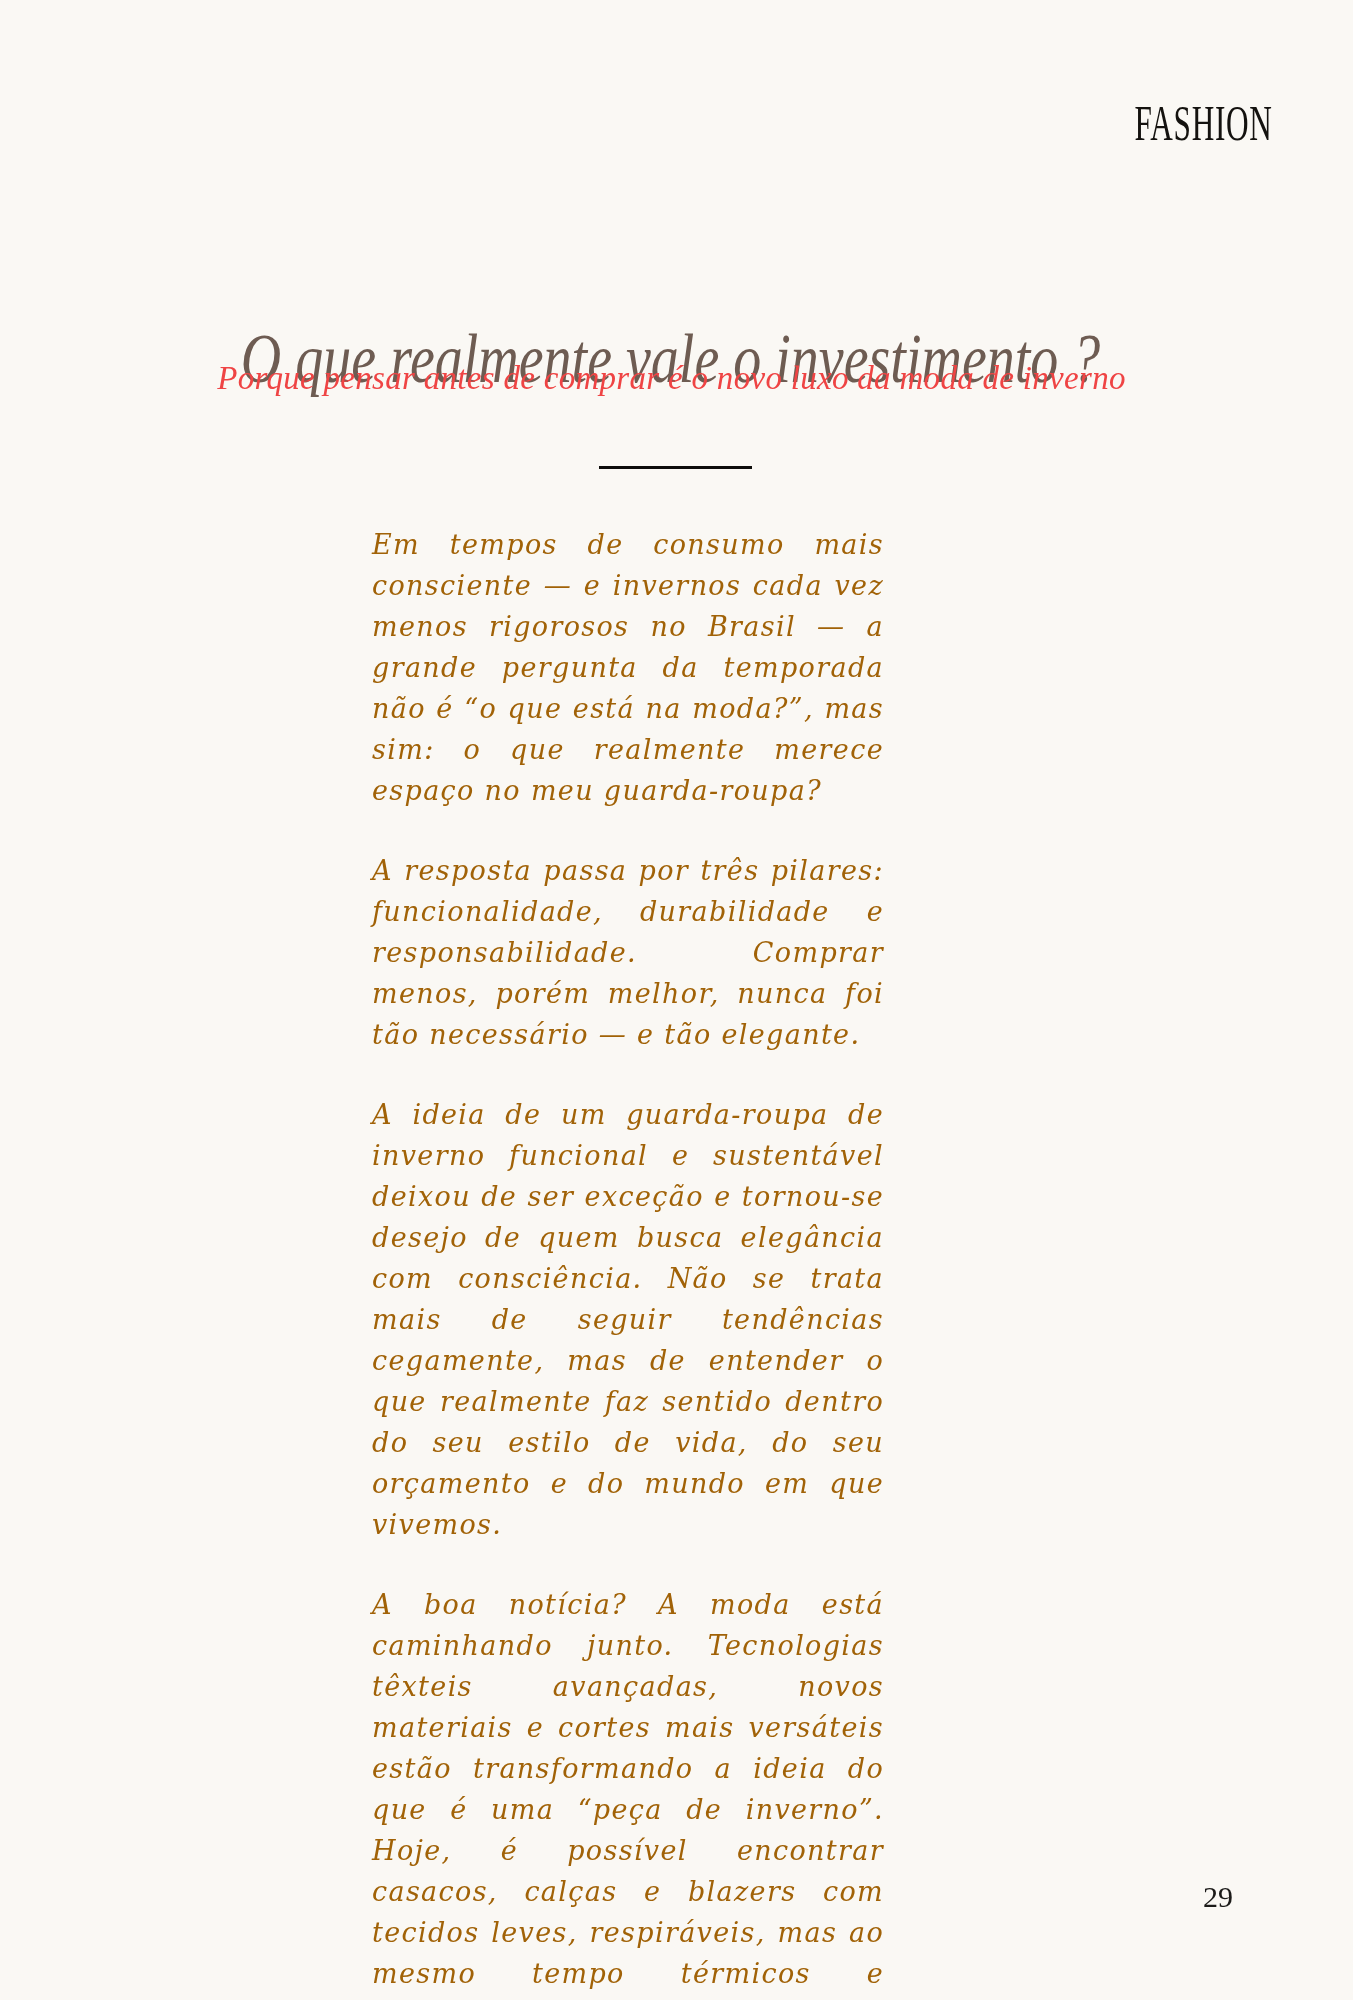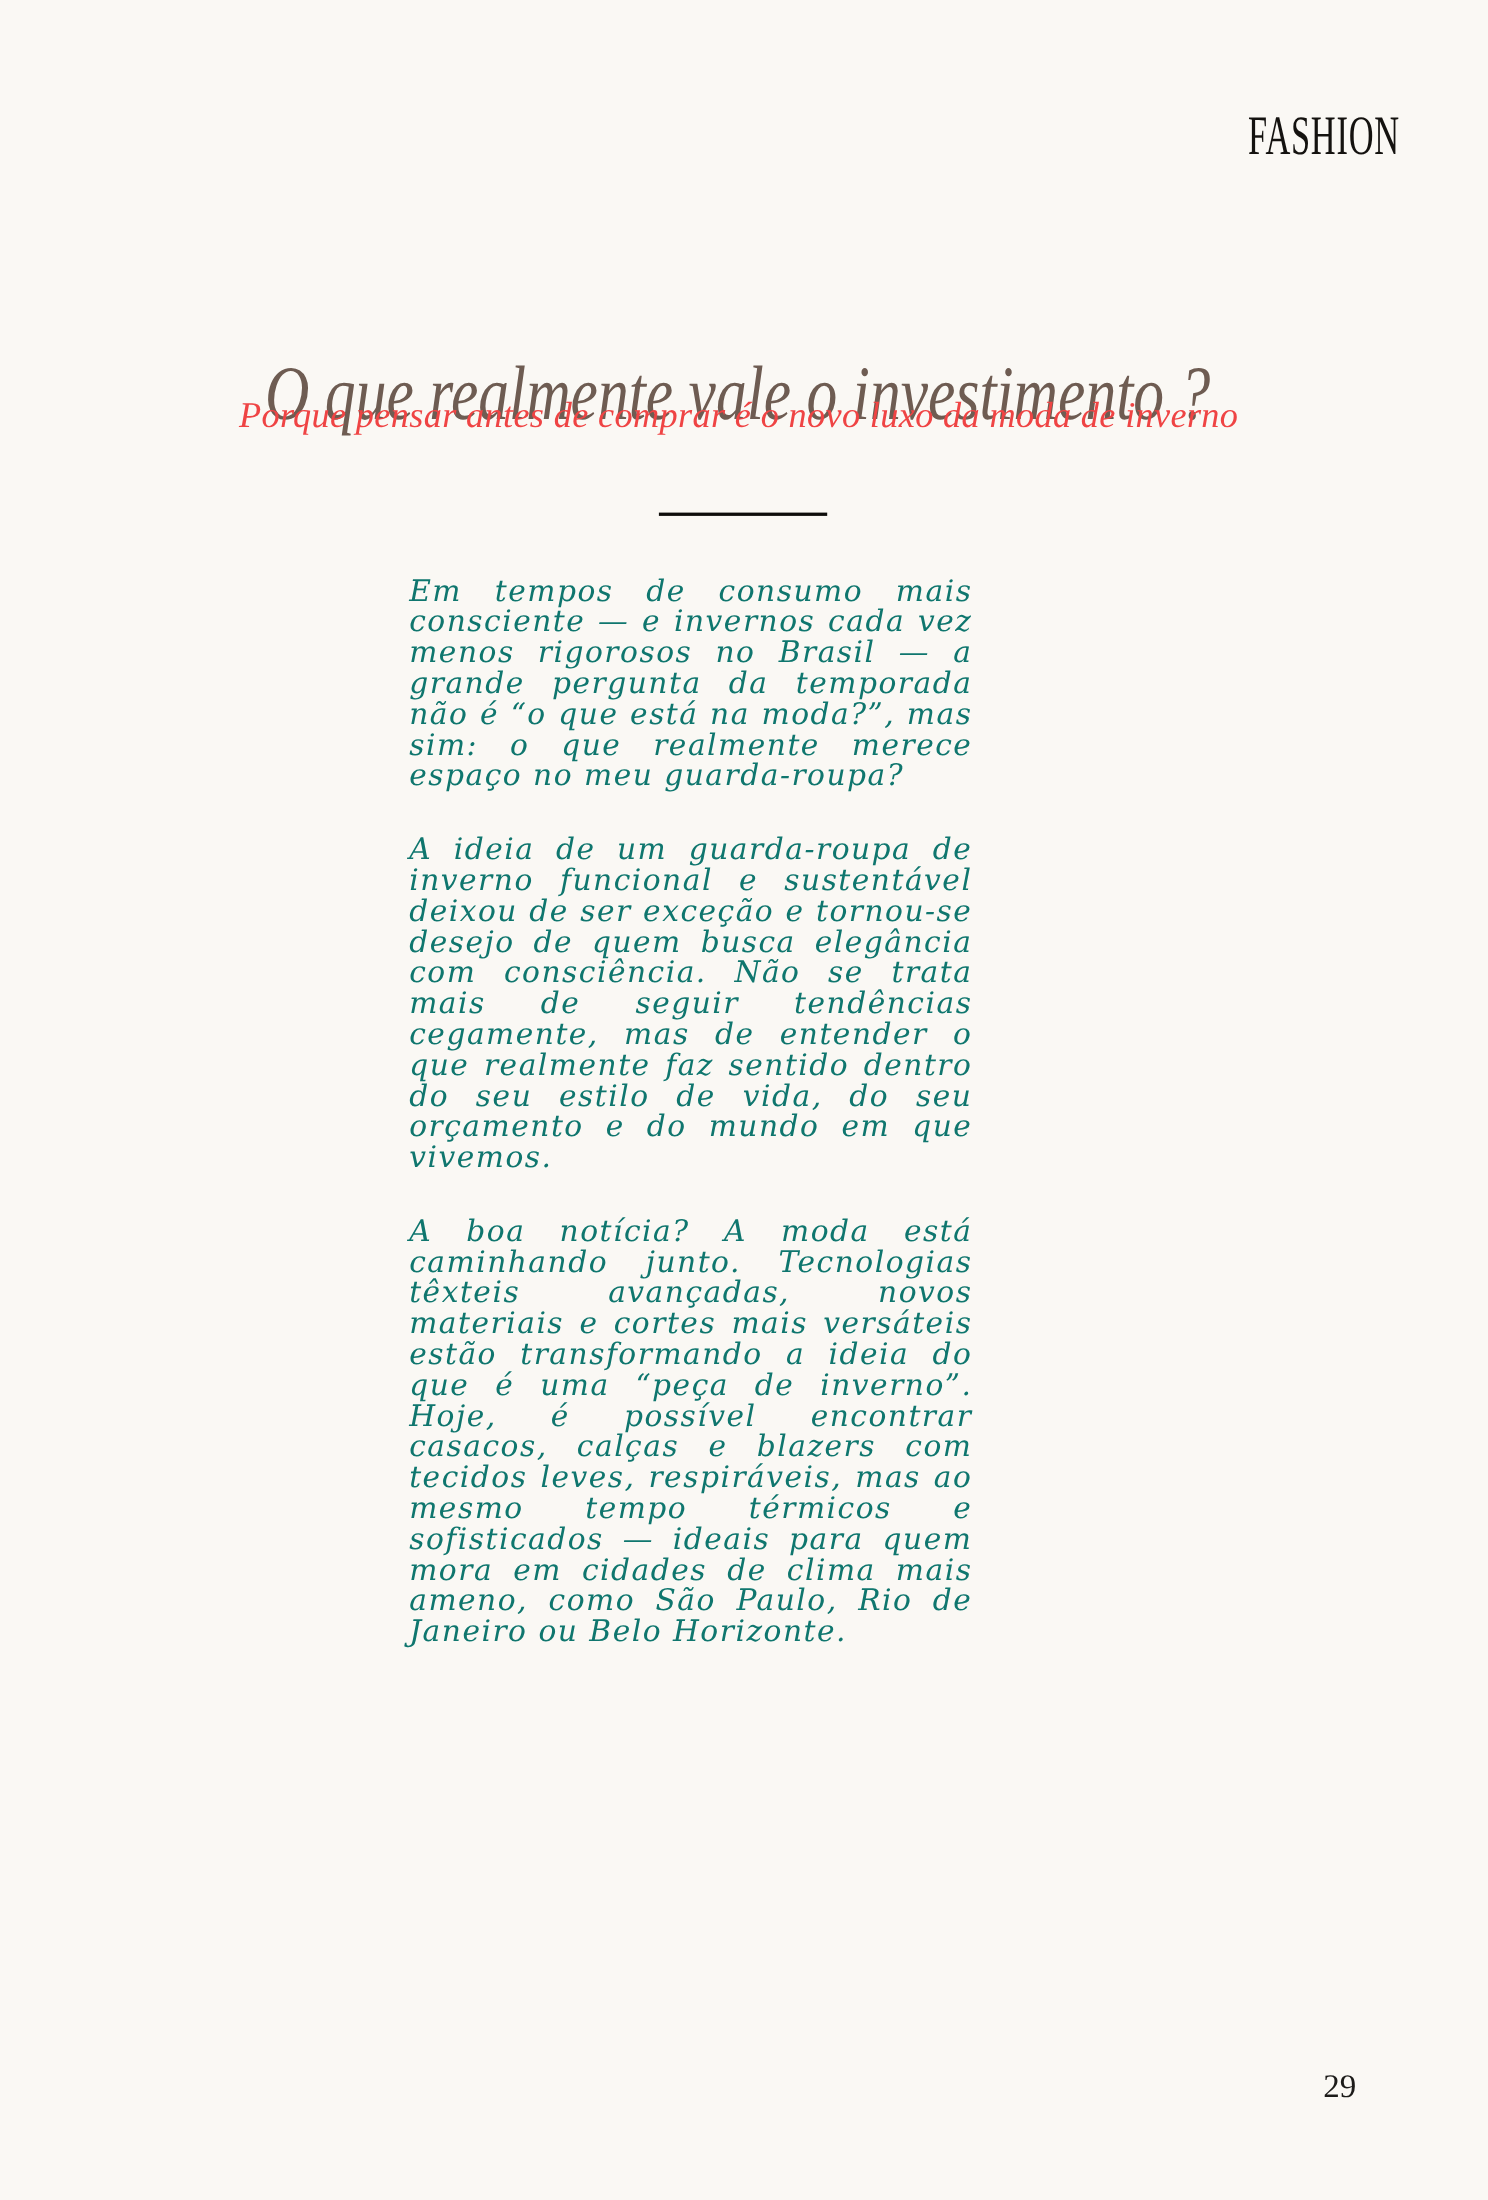--- a/index.html
+++ b/index.html
@@ -70,23 +70,23 @@
     position: absolute;
     top: 524px;
     left: 372px;
     width: 512px;
   }
   .body-column p {
     margin: 0 0 39px 0;
     font-family: "DejaVu Serif", serif;
     font-style: italic;
     font-size: 27px;
-    line-height: 28px;
+    line-height: 41px;
     letter-spacing: 0.05em;
-    color: #0f766e;
+    color: #a16207;
     text-align: justify;
   }
   .page-number {
     position: absolute;
     top: 1880px;
     right: 120px;
     font-family: "Liberation Serif", serif;
     font-size: 30px;
     color: #1c1b19;
   }
@@ -99,19 +99,20 @@
   <div class="brand">FASHION</div>
 
   <h1 class="headline">O que realmente vale o investimento ?</h1>
 
   <div class="subhead">Porque pensar antes de comprar é o novo luxo da moda de inverno</div>
 
   <div class="divider"></div>
 
   <div class="body-column">
     <p>Em tempos de consumo mais consciente — e invernos cada vez menos rigorosos no Brasil — a grande pergunta da temporada não é “o que está na moda?”, mas sim: o que realmente merece espaço no meu guarda-roupa?</p>
+    <p>A resposta passa por três pilares: funcionalidade, durabilidade e responsabilidade. Comprar menos, porém melhor, nunca foi tão necessário — e tão elegante.</p>
     <p>A ideia de um guarda-roupa de inverno funcional e sustentável deixou de ser exceção e tornou-se desejo de quem busca elegância com consciência. Não se trata mais de seguir tendências cegamente, mas de entender o que realmente faz sentido dentro do seu estilo de vida, do seu orçamento e do mundo em que vivemos.</p>
     <p>A boa notícia? A moda está caminhando junto. Tecnologias têxteis avançadas, novos materiais e cortes mais versáteis estão transformando a ideia do que é uma “peça de inverno”. Hoje, é possível encontrar casacos, calças e blazers com tecidos leves, respiráveis, mas ao mesmo tempo térmicos e sofisticados — ideais para quem mora em cidades de clima mais ameno, como São Paulo, Rio de Janeiro ou Belo Horizonte.</p>
   </div>
 
   <div class="page-number">29</div>
 
 </div>
 
 </body></html>

